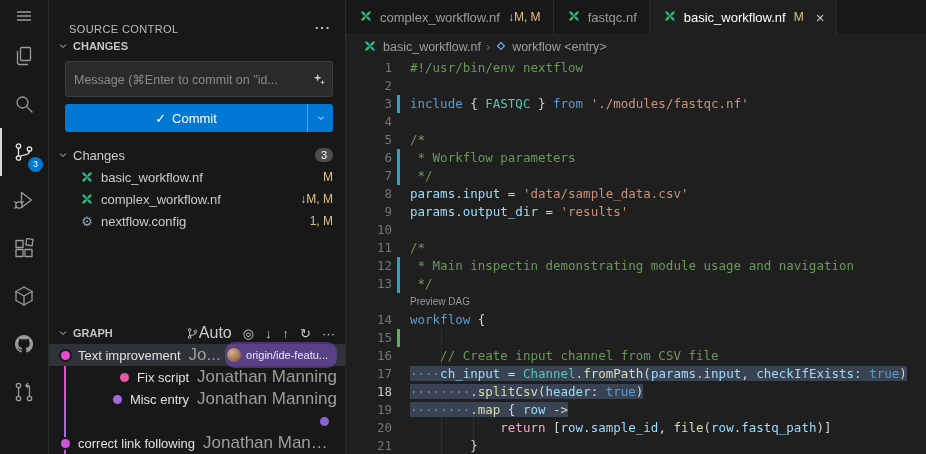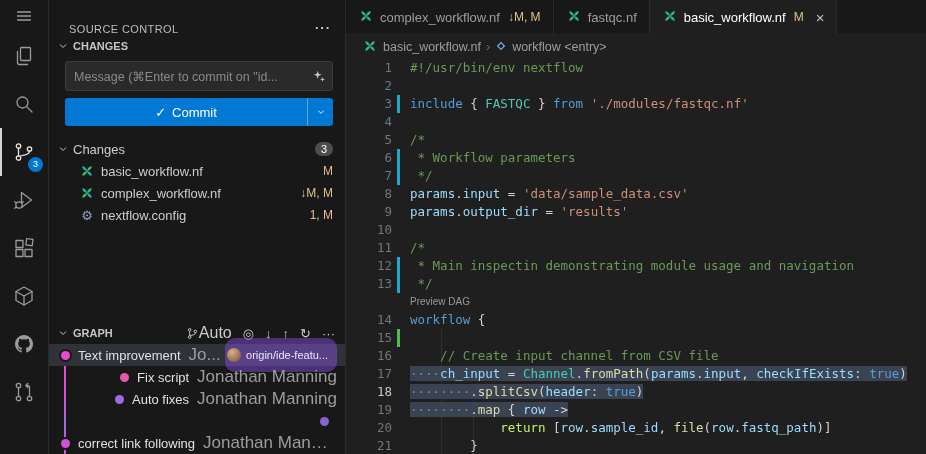--- a/index.html
+++ b/index.html
@@ -20,21 +20,21 @@
 
   
   .sidebar { flex:0 0 297px; background:#181818; border-right:1px solid #2b2b2b; position:relative; overflow:hidden; }
   .sb-header { height:35px; display:flex; align-items:flex-end; padding:4px 14px 0 20px; }
   .sb-title { font-size:11px; color:#bdbdbd; letter-spacing:.4px; }
   .more-dots { margin-left:auto; color:#cccccc; font-weight:bold; letter-spacing:1px; cursor:pointer; }
   .sec-row { height:22px; display:flex; align-items:center; gap:2px; padding:0 8px 0 6px;
     font-size:11px; font-weight:700; color:#c5c5c5; cursor:pointer; }
   .chev { display:flex; align-items:center; color:#c5c5c5; }
   .commit-wrap { padding:4px 12px 2px 16px; }
-  .msg-input { height:30px; background:#2a2a2a; border:1px solid #3c3c3c; border-radius:3px;
+  .msg-input { height:36px; background:#2a2a2a; border:1px solid #3c3c3c; border-radius:3px;
     display:flex; align-items:center; padding:0 6px 0 8px; color:#8a8a8a; font-size:12.5px; cursor:text; }
   .msg-ph { flex:1; white-space:nowrap; overflow:hidden; }
   .sparkle { color:#c8c8c8; display:flex; }
   .commit-btn { margin-top:7px; height:28px; background:#0078d4; border-radius:3px; display:flex; color:#fff; cursor:pointer; }
   .cb-main { flex:1; display:flex; align-items:center; justify-content:center; gap:6px; font-size:13px; }
   .cb-dd { width:26px; display:flex; align-items:center; justify-content:center; border-left:1px solid rgba(255,255,255,.35); }
   .tree-row { margin-top:10px; height:22px; display:flex; align-items:center; gap:2px; padding:0 12px 0 6px; color:#cccccc; cursor:pointer; }
   .tree-badge { margin-left:auto; background:#4d4d4d; color:#fff; font-size:11px; border-radius:9px; padding:1px 6px; }
   .file-row { height:22px; display:flex; align-items:center; gap:6px; padding:0 12px 0 30px; color:#cccccc; cursor:pointer; }
   .file-row .ficon { width:16px; display:flex; justify-content:center; }
@@ -53,21 +53,21 @@
     background:linear-gradient(#e64ccd 0%, #e64ccd 35%, #9a6fe0 75%, #cf52d8 100%); }
   .g-row { height:22px; display:flex; align-items:center; padding:0 8px 0 12px; position:relative; cursor:pointer;justify-content:flex-end; }
   .g-row.selected { background:#2f3339; }
   .g-dot { width:9px; height:9px; border-radius:50%; flex:0 0 9px; margin-right:8px;
     box-shadow:0 0 0 2px #181818; z-index:1; }
   .g-title { color:#e0e0e0; white-space:nowrap; flex-shrink:0; }
   .g-author { color:#9d9d9d; font-size:17px; margin-left:8px; white-space:nowrap; overflow:hidden;
     text-overflow:ellipsis; min-width:0; flex-shrink:1; }
   .g-row .g-title.trunc { flex-shrink:1; overflow:hidden; text-overflow:ellipsis; }
   .g-pill { margin-left:auto; display:flex; align-items:center; gap:5px; background:rgba(139,83,230,.45);
-    border-radius:10px; height:34px; padding:0 9px 0 2px; font-size:11px; color:#ece4fa; flex:0 0 auto; cursor:pointer; }
+    border-radius:10px; height:26px; padding:0 9px 0 2px; font-size:11px; color:#ece4fa; flex:0 0 auto; cursor:pointer; }
   .g-avatar { width:14px; height:14px; border-radius:50%;
     background:radial-gradient(circle at 35% 30%, #d9b08a, #7a4a2e); }
 
   
   .editor { flex:1; min-width:0; display:flex; flex-direction:column; background:#1f1f1f; }
   .tabbar { flex:0 0 35px; height:35px; background:#181818; display:flex; border-bottom:1px solid #252525; }
   .tab { display:flex; align-items:center; gap:6px; padding:0 12px; border-right:1px solid #2b2b2b;
     color:#9d9d9d; cursor:pointer; background:#181818; white-space:nowrap; }
   .tab.active { background:#1f1f1f; color:#ffffff; border-bottom:1px solid #1f1f1f; margin-bottom:-1px; }
   .tab-badge { color:#e2c08d; font-size:12px; margin-left:2px; }
@@ -80,21 +80,21 @@
   .indent-guide { position:absolute; width:1px; background:#2f2f2f; }
   .line { display:flex; height:18px; position:relative; }
   .num { flex:0 0 46px; text-align:right; color:#6e7681; user-select:none; }
   .line.current .num { color:#c6c6c6; }
   .txt { padding-left:18px; white-space:pre; color:#d4d4d4; }
   .line.g-mod::before { content:""; position:absolute; left:51px; top:0; width:3px; height:18px; background:#1fa8c9; }
   .line.g-add::before { content:""; position:absolute; left:51px; top:0; width:3px; height:18px; background:#55b84f; }
   .lens { height:18px; display:flex; align-items:center; padding-left:64px;
     font-family:"Liberation Sans", sans-serif; font-size:10px; color:#999999; cursor:pointer; }
   .sel-span { background:#3a4352; }
-  .tk-c { color:#6A9955; } .tk-kb { color:#569CD6; } .tk-kp { color:#bef264; }
+  .tk-c { color:#6A9955; } .tk-kb { color:#569CD6; } .tk-kp { color:#f9a8d4; }
   .tk-s { color:#CE9178; } .tk-su { color:#CE9178; }
   .tk-cl { color:#4EC9B0; } .tk-fn { color:#DCDCAA; } .tk-v { color:#9CDCFE; }
   .tk-p { color:#D4D4D4; } .tk-d { color:#7d8590; }
 </style>
 </head>
 <body>
 
 <div class="app">
 
   <nav class="activitybar">
@@ -277,21 +277,21 @@
               <span>origin/ide-featu...</span>
             </span>
           </div>
           <div class="g-row">
             <span class="g-dot" style="background: rgb(232, 88, 168);"></span>
             <span class="g-title">Fix script</span>
             <span class="g-author">Jonathan Manning</span>
           </div>
           <div class="g-row">
             <span class="g-dot" style="background: rgb(160, 107, 224);"></span>
-            <span class="g-title">Auto fixes</span>
+            <span class="g-title">Misc entry</span>
             <span class="g-author">Jonathan Manning</span>
           </div>
           <div class="g-row">
             <span class="g-dot" style="background: rgb(138, 99, 210);"></span>
           </div>
           <div class="g-row">
             <span class="g-dot" style="background: rgb(207, 82, 216);"></span>
             <span class="g-title">correct link following</span>
             <span class="g-author">Jonathan Manning</span>
           </div>

